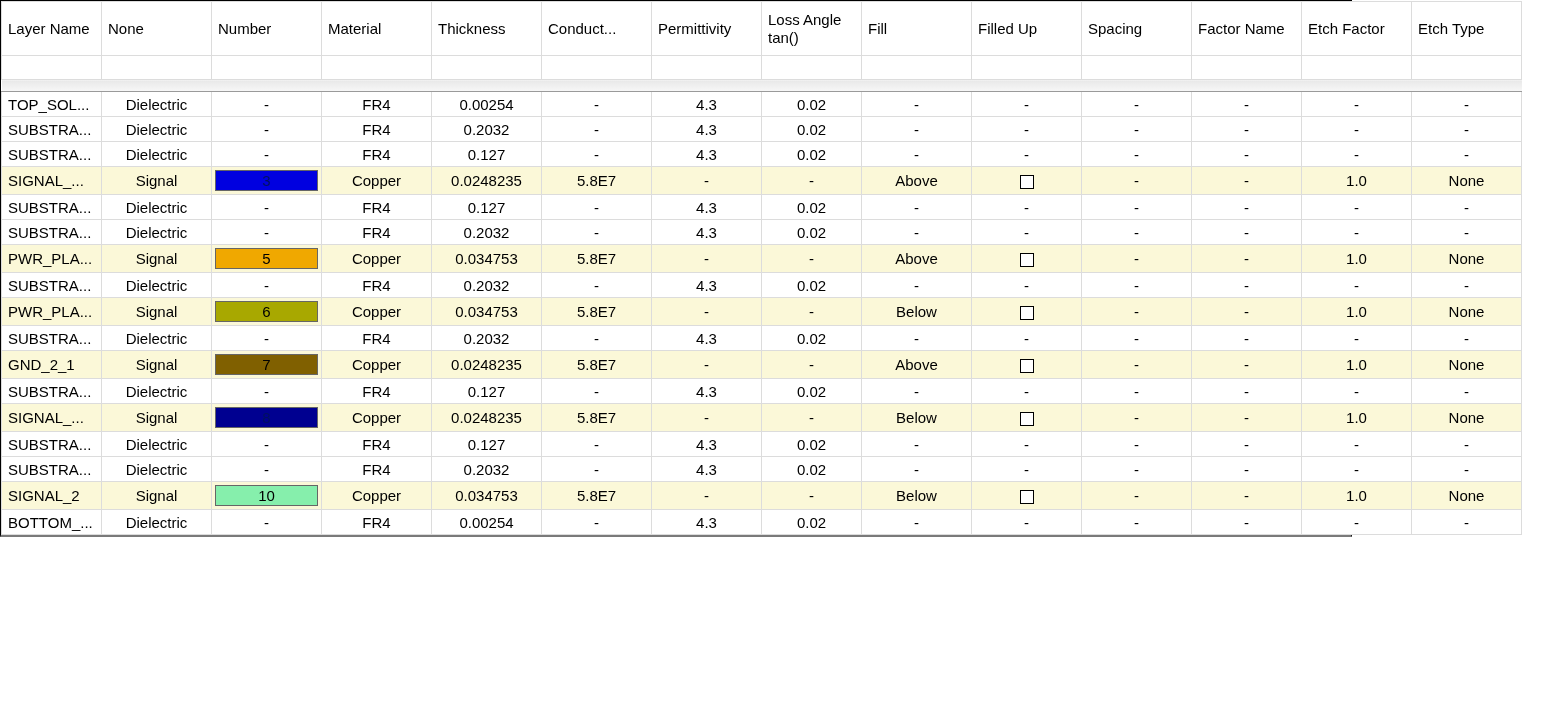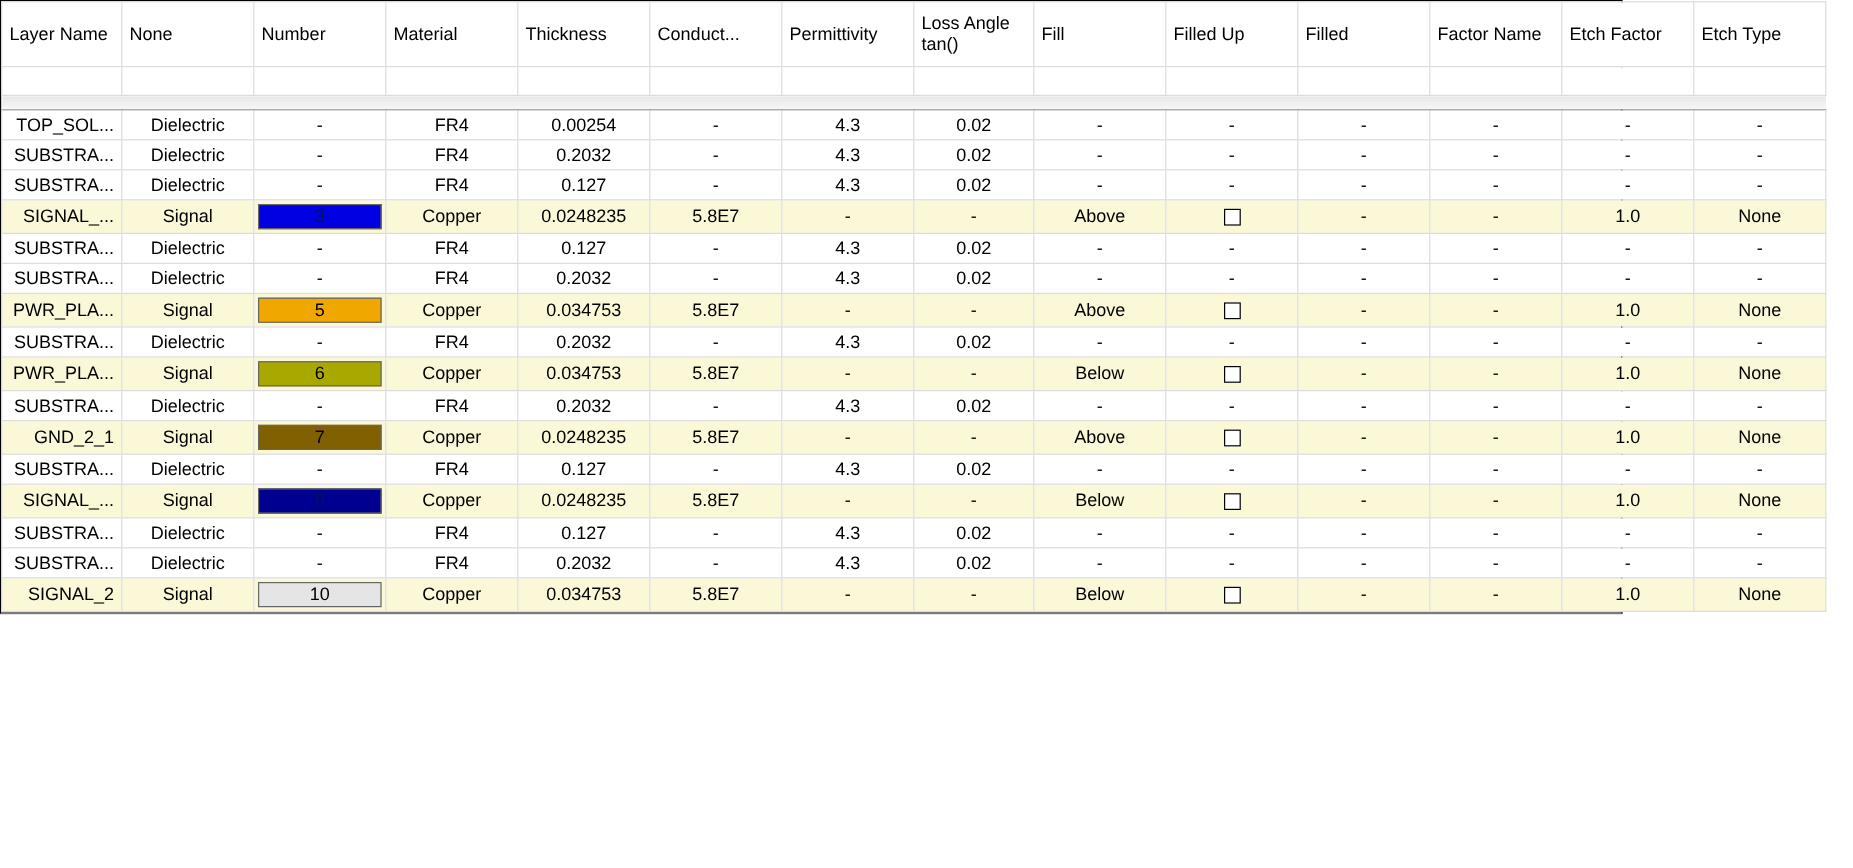--- a/index.html
+++ b/index.html
@@ -50,21 +50,21 @@
     border-right:none;
     background:linear-gradient(to bottom,#e8e8e8,#f7f7f7);
     border-top:1px solid #9a9a9a;
     border-bottom:1px solid #9a9a9a;
   }
   tbody.data td {
     text-align:center;
     font-size:15px;
   }
   tbody.data td.name-cell {
-    text-align:right;
+    text-align:left;
   }
   tbody.data tr.signal td {
     background:#fbf8d8;
   }
   tbody.data tr.dielectric td {
     background:#ffffff;
   }
   .swatch {
     display:block;
     width:100%;
@@ -113,21 +113,21 @@
           <th>Layer Name</th>
           <th>None</th>
           <th>Number</th>
           <th>Material</th>
           <th>Thickness</th>
           <th>Conduct...</th>
           <th>Permittivity</th>
           <th>Loss Angle tan()</th>
           <th>Fill</th>
           <th>Filled Up</th>
-          <th>Filled</th>
+          <th>Spacing</th>
           <th>Factor Name</th>
           <th>Etch Factor</th>
           <th>Etch Type</th>
         </tr>
   </thead>
   <tbody>
     <tr class="filter-row" id="filter-row">
           <td></td>
           <td></td>
           <td></td>
@@ -395,29 +395,45 @@
           <td>-</td>
           <td>-</td>
           <td>-</td>
           <td>-</td>
           <td>-</td>
         </tr>
         <tr class="signal">
           <td class="name-cell">SIGNAL_2</td>
           <td>Signal</td>
           <td class="number-cell">
-            <span class="swatch" style="background: #e5e5e5; color: rgb(0, 0, 0);">10</span>
+            <span class="swatch" style="background: #86efac; color: rgb(0, 0, 0);">10</span>
           </td>
           <td>Copper</td>
           <td>0.034753</td>
           <td>5.8E7</td>
           <td>-</td>
           <td>-</td>
           <td>Below</td>
           <td class="checkbox-cell"><span class="chk"></span></td>
           <td>-</td>
           <td>-</td>
           <td>1.0</td>
           <td>None</td>
+        </tr>
+        <tr class="dielectric">
+          <td class="name-cell">BOTTOM_...</td>
+          <td>Dielectric</td>
+          <td>-</td>
+          <td>FR4</td>
+          <td>0.00254</td>
+          <td>-</td>
+          <td>4.3</td>
+          <td>0.02</td>
+          <td>-</td>
+          <td>-</td>
+          <td>-</td>
+          <td>-</td>
+          <td>-</td>
+          <td>-</td>
         </tr>
       </tbody>
 </table>
 </div>
 
 </body></html>

